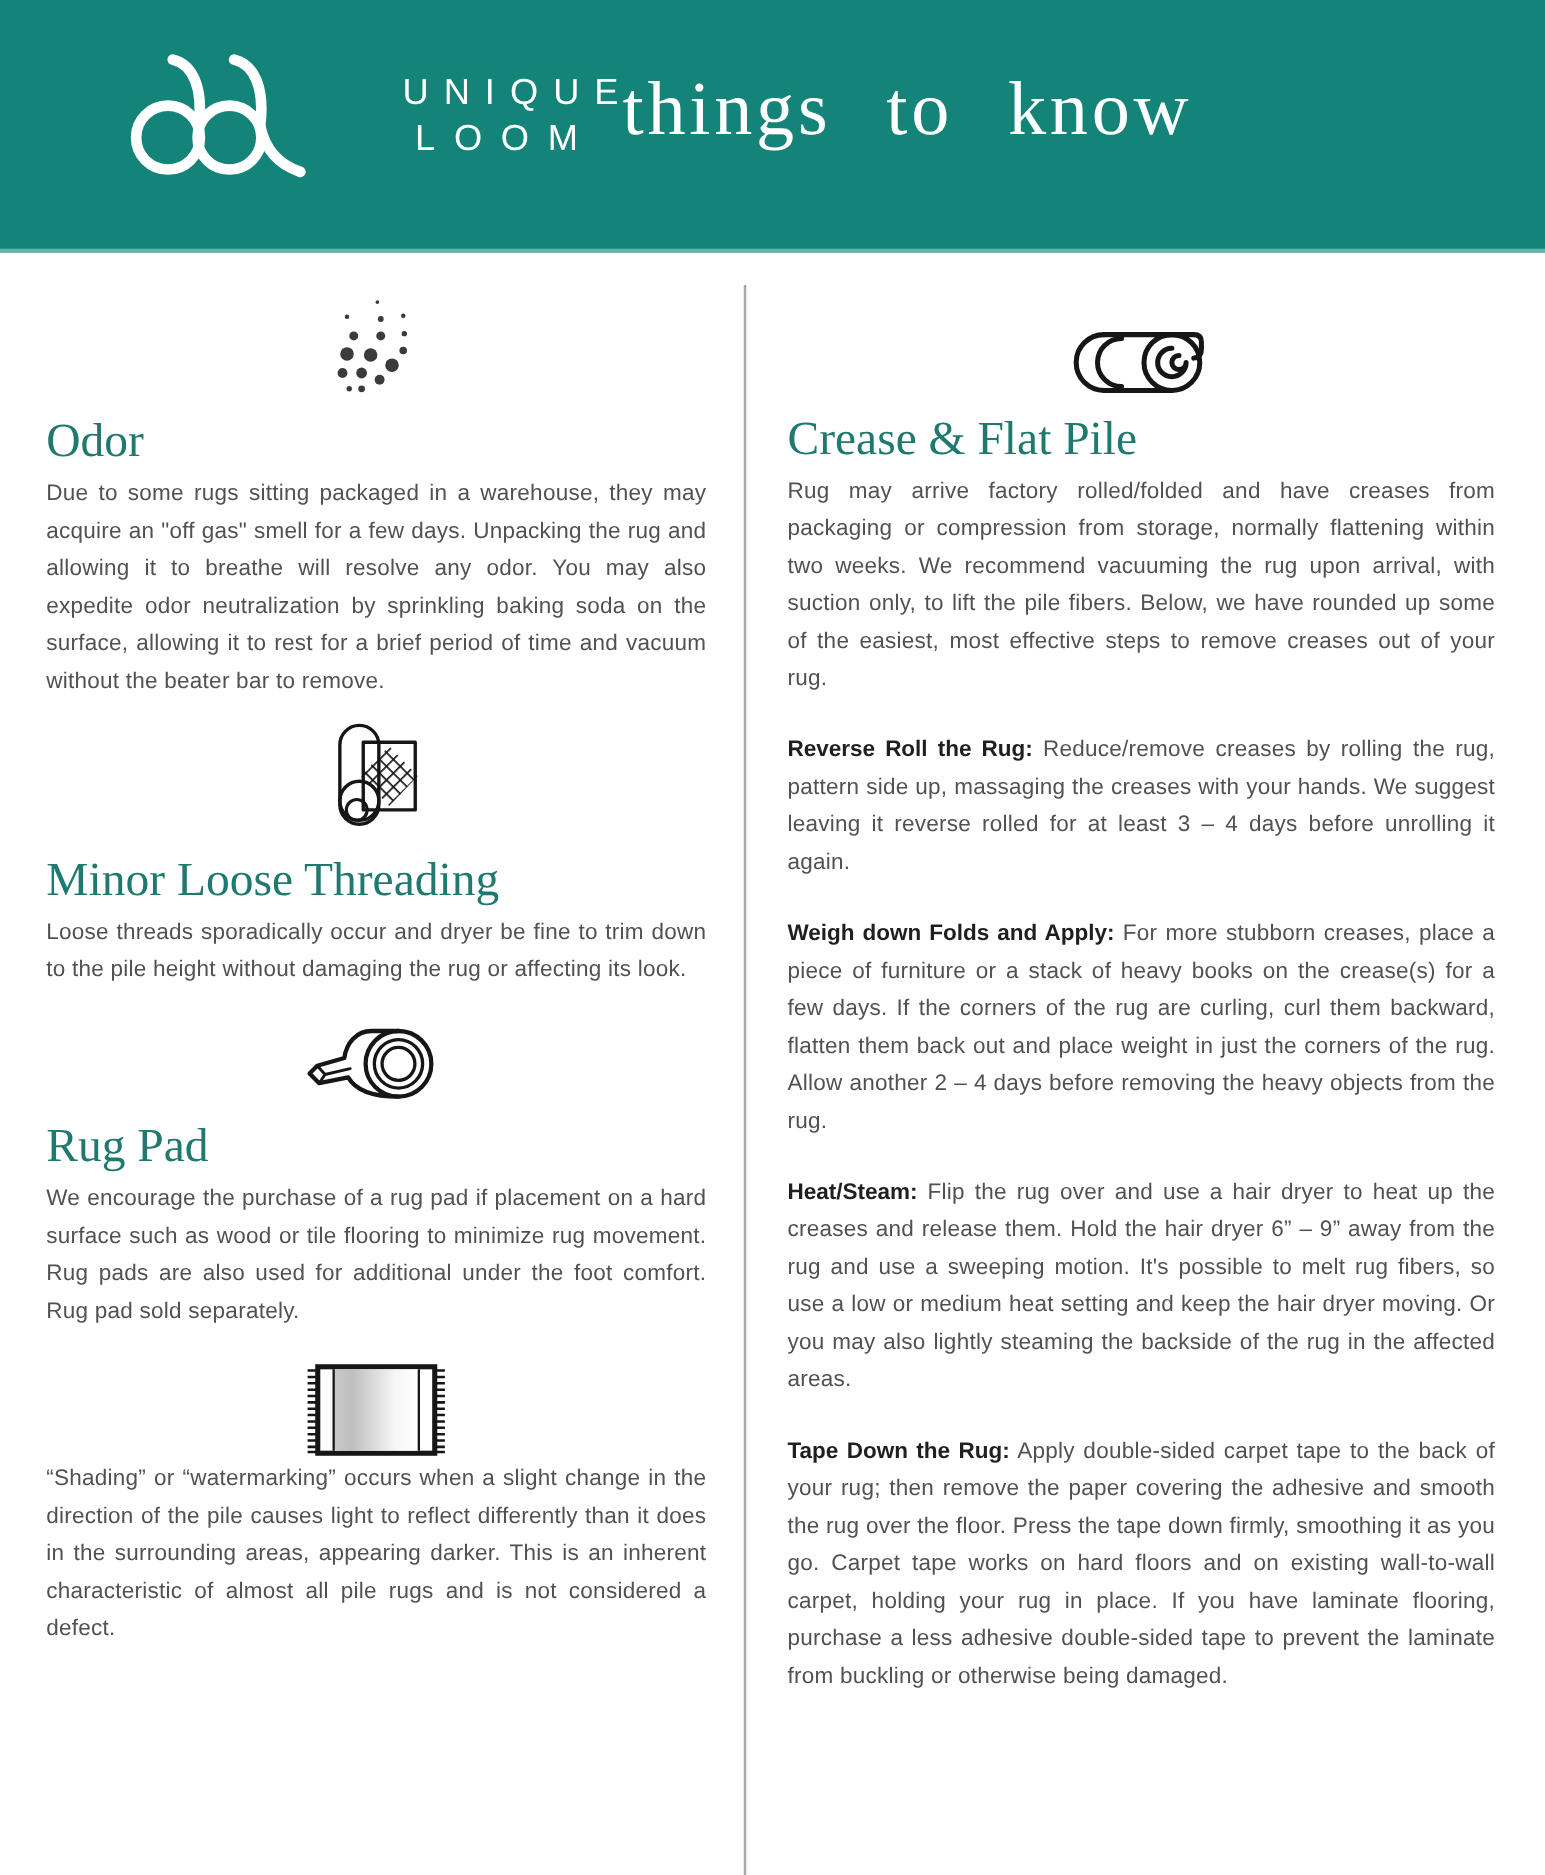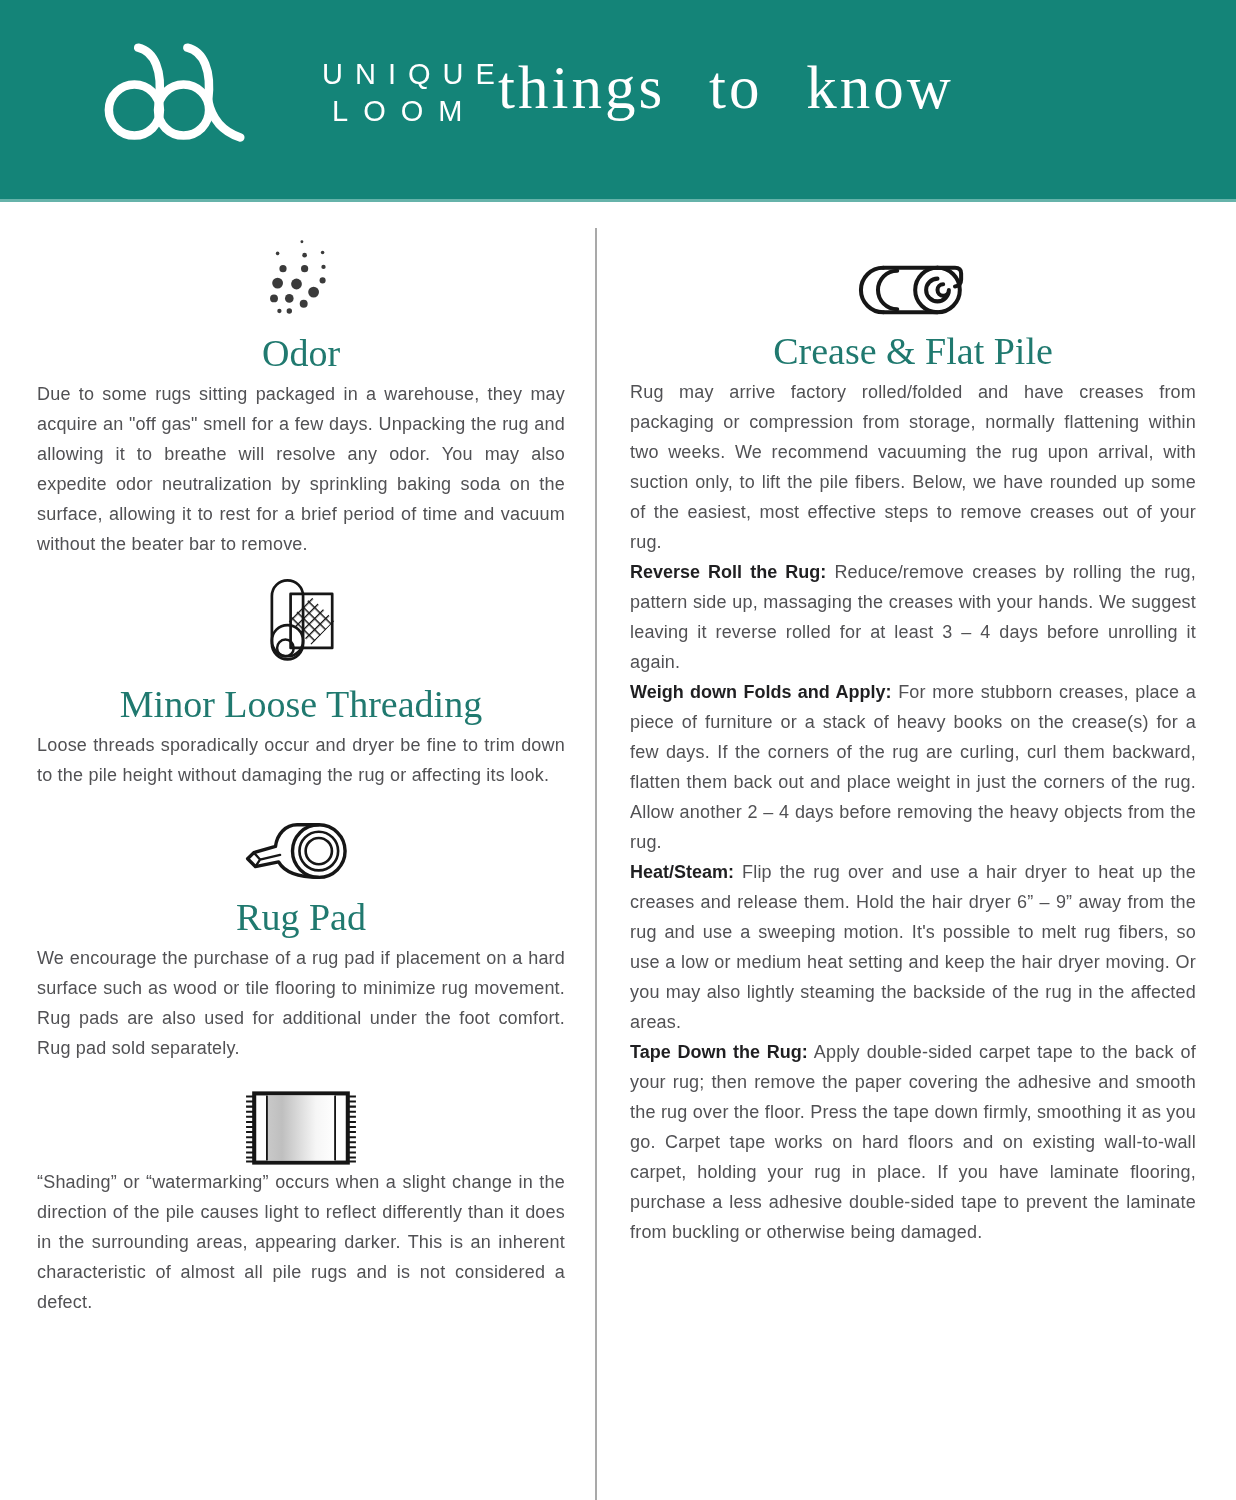--- a/index.html
+++ b/index.html
@@ -31,28 +31,28 @@
   .divider   { width:2px; background:#a9a9a9; margin:0 33px 0 30px; align-self:stretch; }
   .col-right { width:566px; }
   .icon-wrap { display:flex; justify-content:center; align-items:flex-end; }
   .iw-odor   { height:92px; }
   .iw-roll   { height:96px; margin-top:16px; }
   .iw-pad    { height:76px; margin-top:18px; }
   .iw-shade  { height:84px; margin-top:20px; }
   .iw-crease { height:62px; margin-top:28px; }
   h2 {
     font-family:"Liberation Serif", serif; font-weight:400; color:#20796f;
-    font-size:38px; line-height:42px; text-align:center; margin:12px 0 5px;
+    font-size:38px; line-height:42px; margin:12px 0 5px;
   }
   p.body {
     color:#515154; font-size:18px; line-height:30px; text-align:justify;
     letter-spacing:0.2px;
   }
   p.body strong { color:#1f1f21; font-weight:700; letter-spacing:0; }
-  .tip { }
+  .tip { margin-top:27px; }
   svg .ink { stroke:#161616; fill:none; stroke-linecap:round; stroke-linejoin:round; }
 </style>
 </head>
 <body>
 
 <div class="page">
 
   <header class="banner">
     <svg class="brand-mark" width="152" height="104" viewBox="0 0 160 110" aria-hidden="true">
       <g fill="none" stroke="#ffffff" stroke-width="9" stroke-linecap="round">

